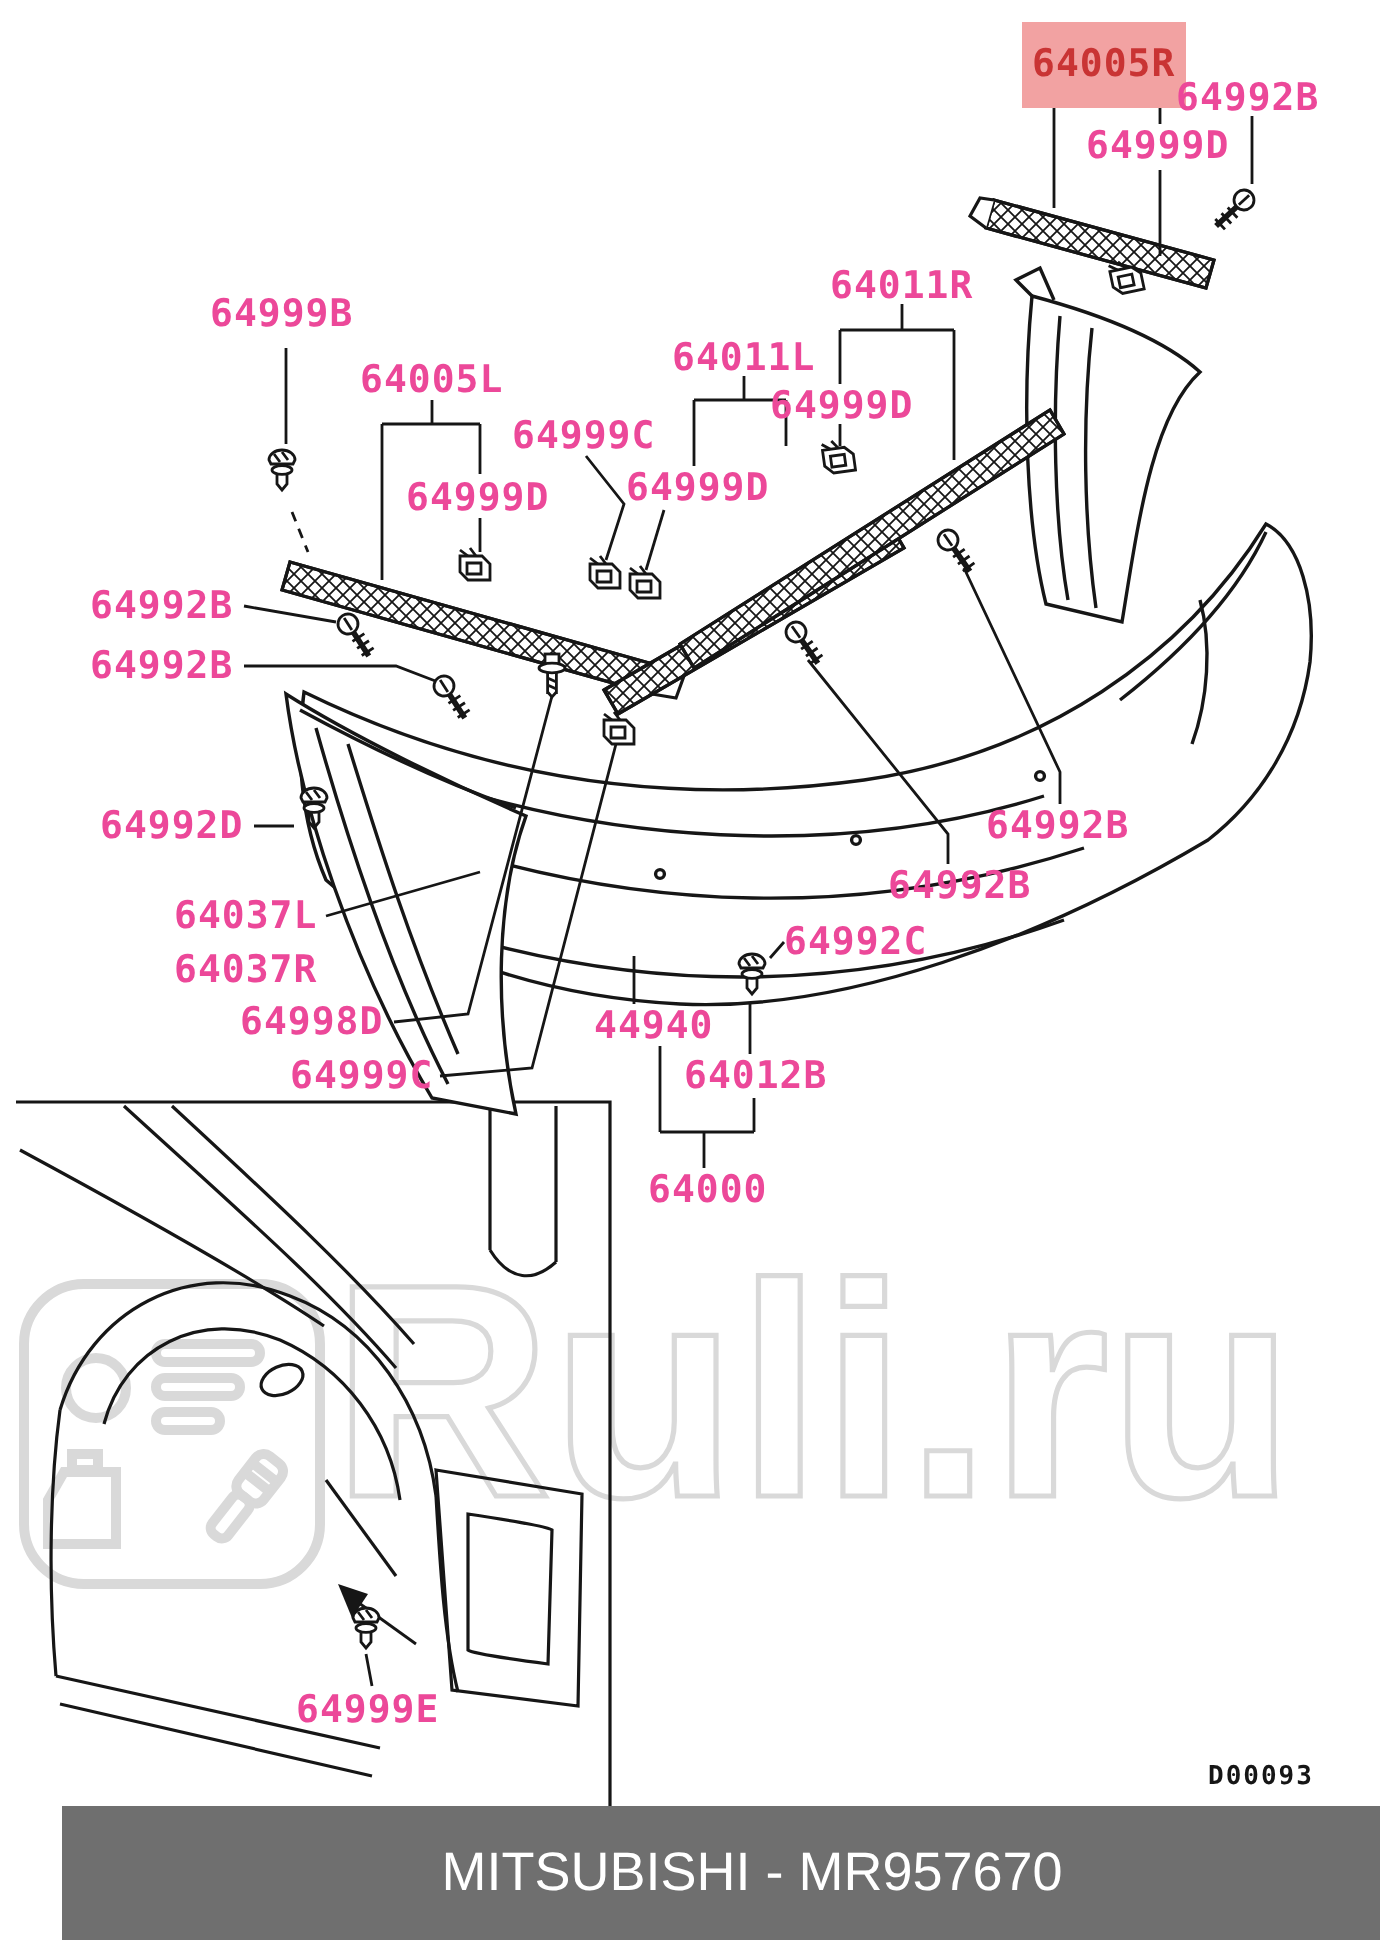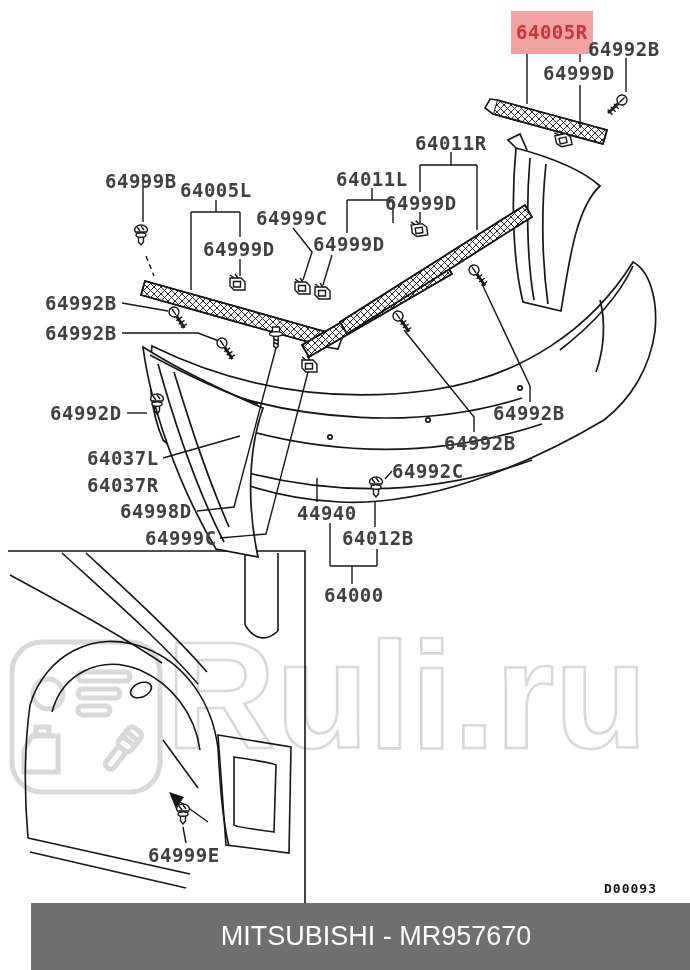--- a/index.html
+++ b/index.html
@@ -1,20 +1,20 @@
 <!DOCTYPE html>
 <html><head>
 <meta charset="utf-8">
 <style>
   html,body{margin:0;padding:0;}
   body{width:690px;height:970px;background:#fff;}
   .stage{position:relative;width:690px;height:970px;overflow:hidden;background:#fff;}
   .artsvg{position:absolute;left:0;top:0;}
   .pl{position:absolute;font:700 19px "DejaVu Sans Mono","Liberation Mono",monospace;
-      letter-spacing:.5px;color:#404040;white-space:nowrap;line-height:1;}
+      letter-spacing:.5px;color:#ec4899;white-space:nowrap;line-height:1;}
   .hl{background:#f2a2a2;color:#c93434;padding:12px 5px;}
   .ref{border-bottom:2.5px solid #161616;padding:0 4px 4px 2px;}
   .dnum{position:absolute;font:700 13px "DejaVu Sans Mono","Liberation Mono",monospace;
         color:#161616;letter-spacing:1px;margin-top:15px;}
   .footer{position:absolute;left:0;top:903px;width:690px;height:67px;background:#6f6f6f;
           display:flex;align-items:center;justify-content:center;gap:36px;
           color:#fff;font-family:"Liberation Sans",sans-serif;font-size:27px;margin-left:31px;}
 </style>
 </head>
 <body>
@@ -179,21 +179,21 @@
     <use href="#pin" transform="translate(376,486)"></use>
     <use href="#pin" transform="translate(183,813)"></use>
   </g>
 </svg>
 
 <div class="pl hl" style="left:511px;top:11px">64005R</div>
 <div class="pl" style="left:588px;top:40px">64992B</div>
 <div class="pl" style="left:543px;top:64px">64999D</div>
 <div class="pl" style="left:415px;top:134px">64011R</div>
 <div class="pl" style="left:336px;top:170px">64011L</div>
-<div class="pl" style="left:105px;top:172px">64999B</div>
+<div class="pl" style="left:105px;top:148px">64999B</div>
 <div class="pl" style="left:180px;top:181px">64005L</div>
 <div class="pl" style="left:256px;top:209px">64999C</div>
 <div class="pl" style="left:203px;top:240px">64999D</div>
 <div class="pl" style="left:385px;top:194px">64999D</div>
 <div class="pl" style="left:313px;top:235px">64999D</div>
 <div class="pl" style="left:45px;top:294px">64992B</div>
 <div class="pl" style="left:45px;top:324px">64992B</div>
 <div class="pl" style="left:50px;top:404px">64992D</div>
 <div class="pl" style="left:87px;top:449px">64037L</div>
 <div class="pl" style="left:87px;top:476px">64037R</div>

